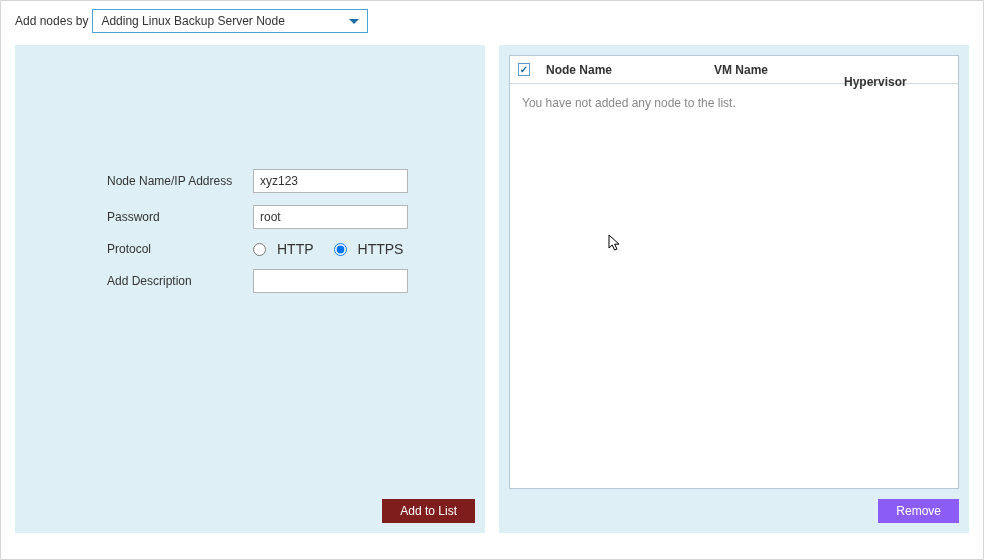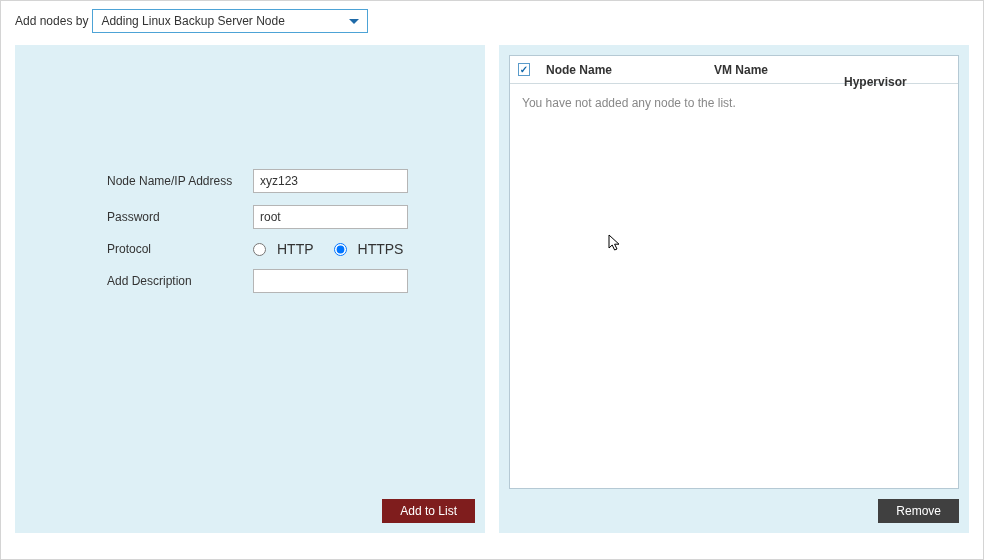--- a/index.html
+++ b/index.html
@@ -91,21 +91,21 @@
     .radio-row label { margin-right: 12px; font-size: 14px; }
     .btn {
       border: none;
       color: #fff;
       font-size: 12px;
       height: 24px;
       padding: 0 18px;
       cursor: pointer;
     }
     .btn-primary { background: #7f1d1d; }
-    .btn-disabled { background: #404040; cursor: default; }
+    .btn-disabled { background: #8b5cf6; cursor: default; }
     .add-btn-wrap {
       position: absolute;
       right: 10px;
       bottom: 10px;
     }
     .remove-btn-wrap {
       position: absolute;
       right: 10px;
       bottom: 10px;
     }

